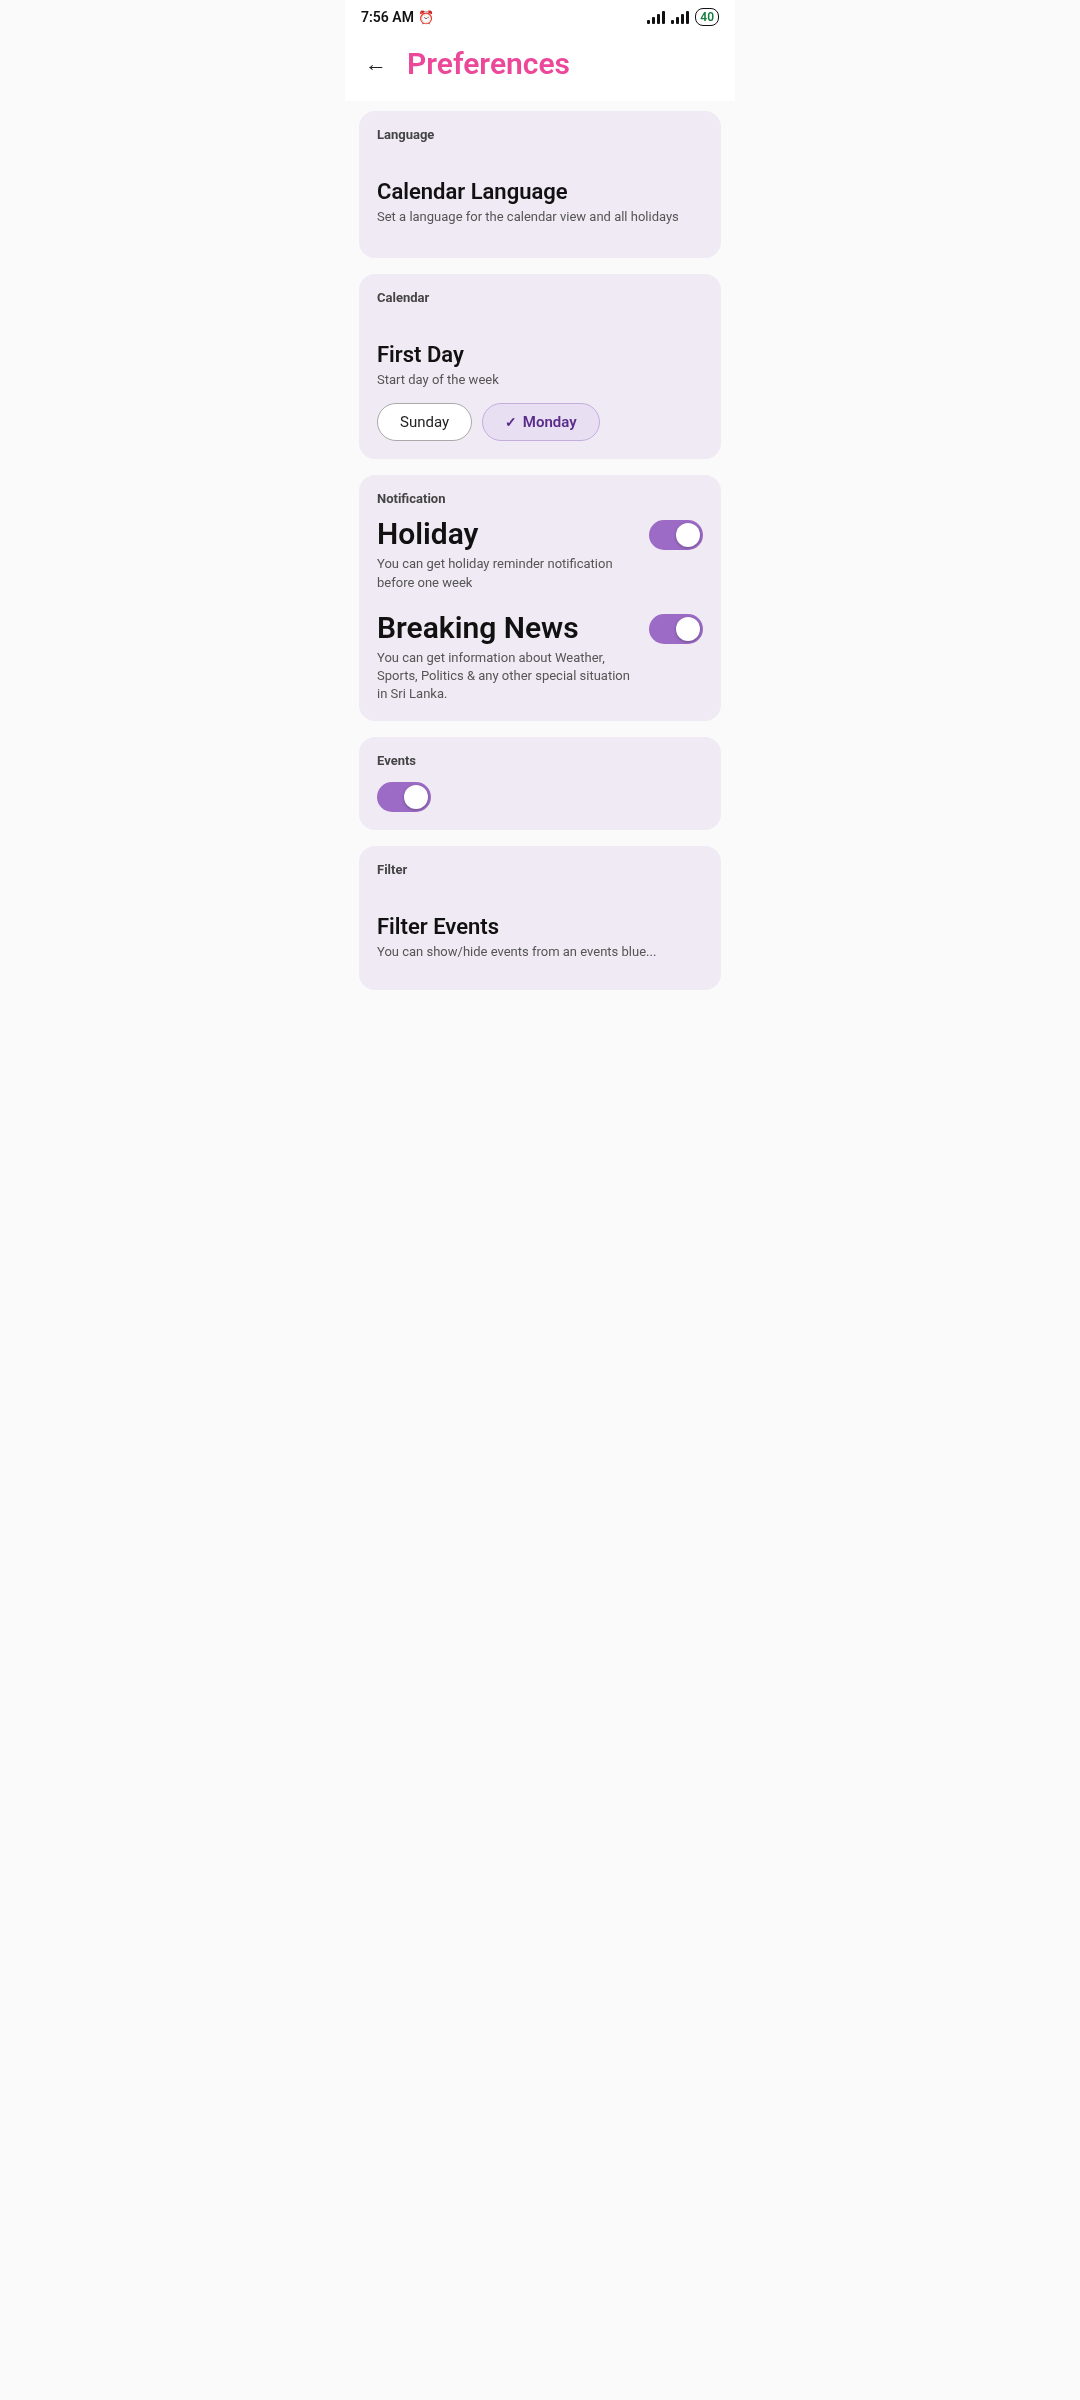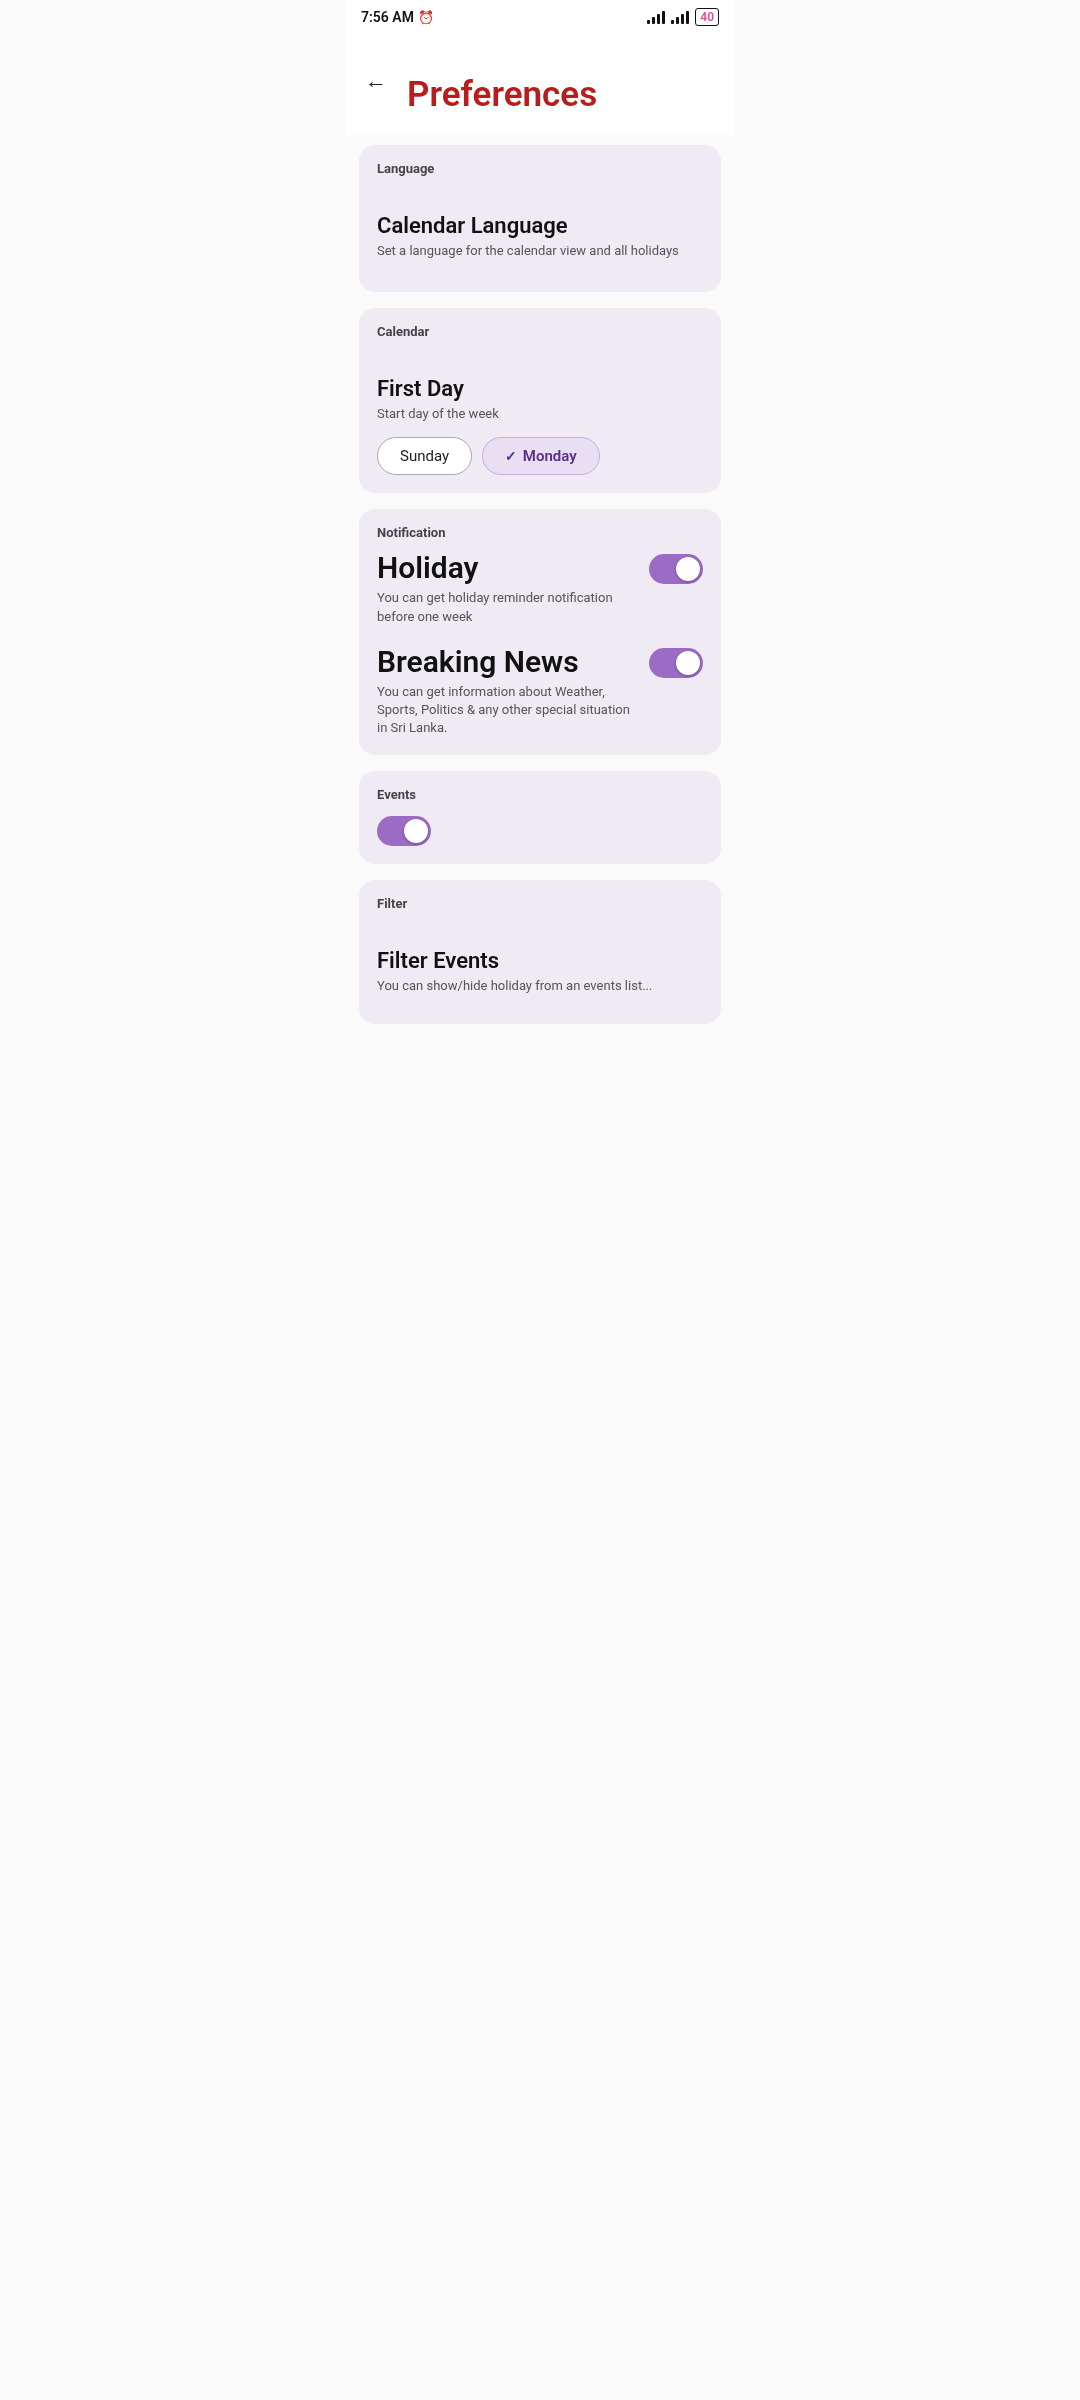--- a/index.html
+++ b/index.html
@@ -47,23 +47,23 @@
 
     .signal-bars span {
       background: #111;
       width: 3px;
       border-radius: 1px;
     }
 
     .battery {
       font-size: 12px;
       font-weight: 600;
-      color: #ec4899;
+      color: #15803d;
       border: 1.5px solid #111;
-      border-radius: 3px;
+      border-radius: 8px;
       padding: 1px 4px;
       position: relative;
     }
 
     .header {
       display: flex;
       align-items: center;
       padding: 16px 16px 20px 16px;
       background: white;
       gap: 16px;
@@ -72,24 +72,23 @@
     .back-button {
       font-size: 22px;
       color: #222;
       cursor: pointer;
       background: none;
       border: none;
       padding: 4px;
     }
 
     .page-title {
-      font-size: 35px;
-      font-weight: 600;
-      color: #b91c1c;
-      margin-top: 28px;
+      font-size: 30px;
+      font-weight: 600;
+      color: #ec4899;
     }
 
     .content {
       padding: 10px 14px;
       display: flex;
       flex-direction: column;
       gap: 16px;
     }
 
     .card {
@@ -305,16 +304,16 @@
       <label class="toggle">
         <input type="checkbox" checked="" style="">
         <span class="toggle-slider"></span>
       </label>
     </div>
   </div>
 
   <div class="card" style="padding-bottom: 24px;">
     <div class="section-label">Filter</div>
     <div class="setting-title">Filter Events</div>
-    <div class="setting-desc" style="margin-bottom:4px;">You can show/hide holiday from an events list...</div>
+    <div class="setting-desc" style="margin-bottom:4px;">You can show/hide events from an events blue...</div>
   </div>
 
 </div>
 
 </body></html>

